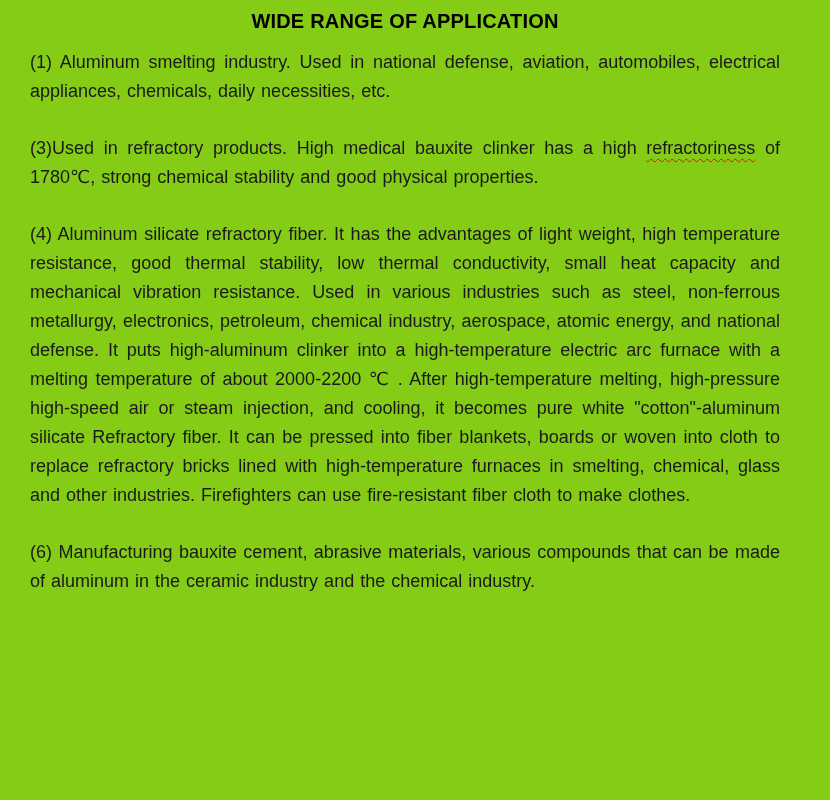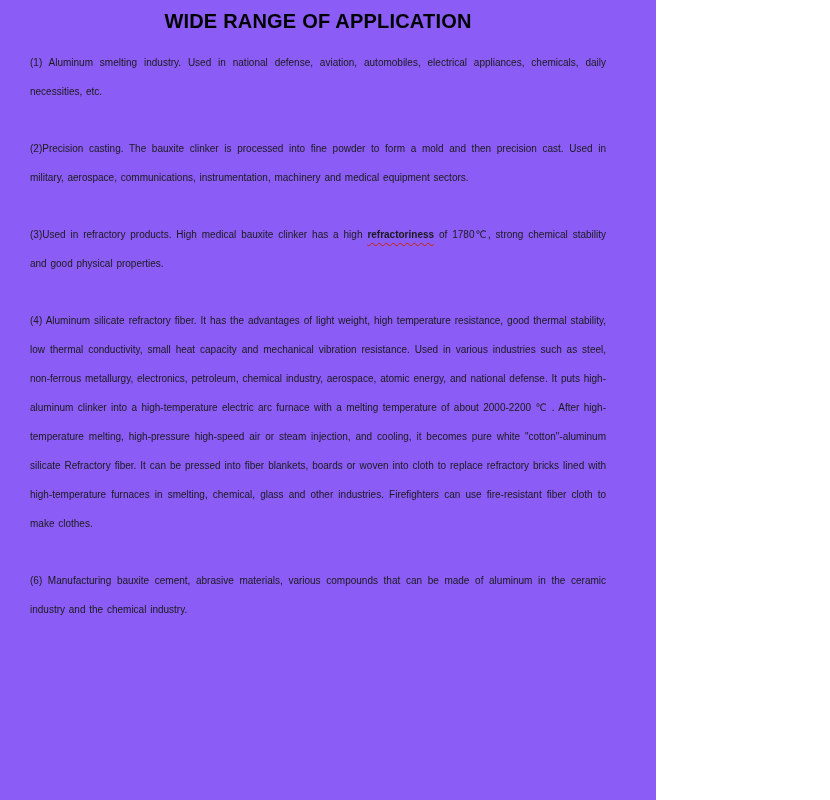--- a/index.html
+++ b/index.html
@@ -2,73 +2,69 @@
 <html><head>
 <meta charset="utf-8">
 <style>
   html, body {
     margin: 0;
     padding: 0;
     background: #ffffff;
   }
   .page {
     position: relative;
-    width: 656px;
+    width: 830px;
     height: 800px;
     box-sizing: border-box;
-    background: #8b5cf6;
+    background: #84cc16;
     color: #1a1a1a;
     font-family: "Liberation Sans", "DejaVu Sans", sans-serif;
     padding: 8px 50px 0 30px;
     overflow: hidden;
   }
   .doc-title {
     font-size: 20px;
     font-weight: 700;
     text-align: center;
     color: #000000;
     margin: 2px 0 15px 0;
     letter-spacing: 0.2px;
   }
   .para {
-    font-size: 10px;
+    font-size: 18px;
     line-height: 29px;
     text-align: justify;
     margin: 0 0 28px 0;
     word-spacing: 1px;
   }
   .para:last-child {
     margin-bottom: 8px;
   }
   .num {
     white-space: pre;
   }
   .misspelled {
     text-decoration-line: underline;
     text-decoration-style: wavy;
     text-decoration-color: #cc2200;
     text-decoration-thickness: 1px;
     text-underline-offset: 4px;
-    font-weight: bold;
   }
 </style>
 </head>
 <body>
 
 <div class="page">
 
   <h1 class="doc-title">WIDE RANGE OF APPLICATION</h1>
 
   <p class="para">
     <span class="num">(1)</span><span> Aluminum smelting industry. Used in national defense, aviation, automobiles, electrical appliances, chemicals, daily necessities, etc.</span>
   </p>
 
-  <p class="para">
-    <span class="num">(2)</span><span>Precision casting. The bauxite clinker is processed into fine powder to form a mold and then precision cast. Used in military, aerospace, communications, instrumentation, machinery and medical equipment sectors.</span>
-  </p>
 
   <p class="para">
     <span class="num">(3)</span><span>Used in refractory products. High medical bauxite clinker has a high </span><span class="misspelled">refractoriness</span><span> of 1780℃, strong chemical stability and good physical properties.</span>
   </p>
 
   <p class="para">
     <span class="num">(4)</span><span> Aluminum silicate refractory fiber. It has the advantages of light weight, high temperature resistance, good thermal stability, low thermal conductivity, small heat capacity and mechanical vibration resistance. Used in various industries such as steel, non-ferrous metallurgy, electronics, petroleum, chemical industry, aerospace, atomic energy, and national defense. It puts high-aluminum clinker into a high-temperature electric arc furnace with a melting temperature of about 2000-2200 ℃ . After high-temperature melting, high-pressure high-speed air or steam injection, and cooling, it becomes pure white "cotton"-aluminum silicate Refractory fiber. It can be pressed into fiber blankets, boards or woven into cloth to replace refractory bricks lined with high-temperature furnaces in smelting, chemical, glass and other industries. Firefighters can use fire-resistant fiber cloth to make clothes.</span>
   </p>
 
 

